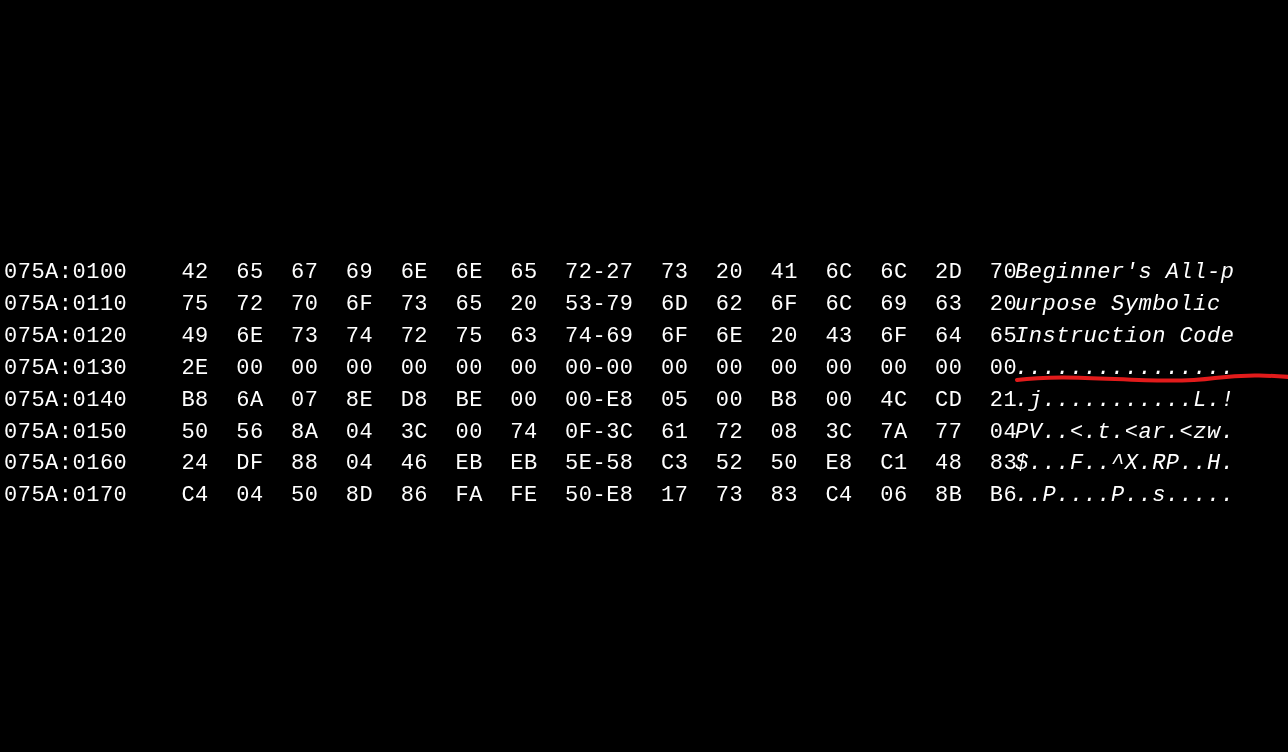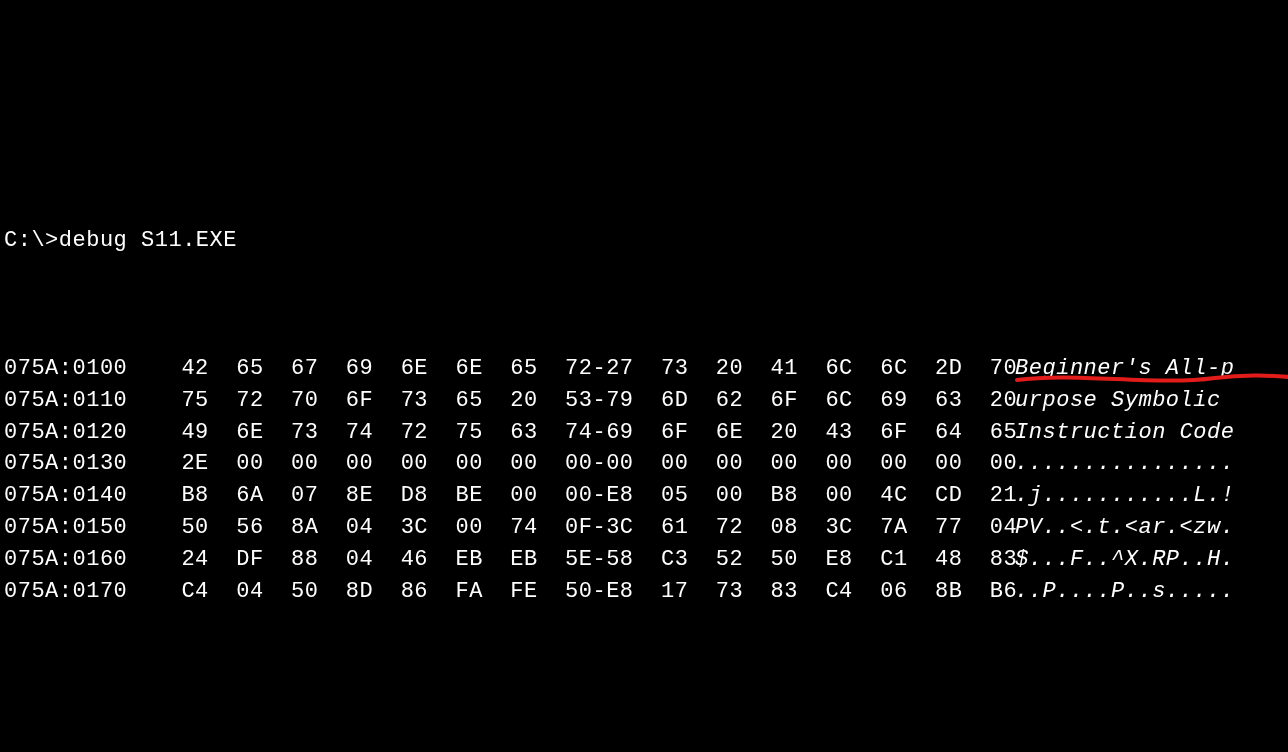--- a/index.html
+++ b/index.html
@@ -30,21 +30,20 @@
     pointer-events: none;
   }
   .underline1 svg, .underline2 svg { width: 100%; height: 100%; }
 </style>
 </head>
 <body>
 
 
 
 <div class="screen">
-  <div>C:\&gt;debug S11.EXE</div>
 
   <div id="dump1"><div class="row"><span class="addr">075A:0100</span><span class="hex">  42  65  67  69  6E  6E  65  72-27  73  20  41  6C  6C  2D  70</span><span class="asc">   Beginner's All-p</span></div><div class="row"><span class="addr">075A:0110</span><span class="hex">  75  72  70  6F  73  65  20  53-79  6D  62  6F  6C  69  63  20</span><span class="asc">   urpose Symbolic </span></div><div class="row"><span class="addr">075A:0120</span><span class="hex">  49  6E  73  74  72  75  63  74-69  6F  6E  20  43  6F  64  65</span><span class="asc">   Instruction Code</span></div><div class="row"><span class="addr">075A:0130</span><span class="hex">  2E  00  00  00  00  00  00  00-00  00  00  00  00  00  00  00</span><span class="asc">   ................</span></div><div class="row"><span class="addr">075A:0140</span><span class="hex">  B8  6A  07  8E  D8  BE  00  00-E8  05  00  B8  00  4C  CD  21</span><span class="asc">   .j...........L.!</span></div><div class="row"><span class="addr">075A:0150</span><span class="hex">  50  56  8A  04  3C  00  74  0F-3C  61  72  08  3C  7A  77  04</span><span class="asc">   PV..&lt;.t.&lt;ar.&lt;zw.</span></div><div class="row"><span class="addr">075A:0160</span><span class="hex">  24  DF  88  04  46  EB  EB  5E-58  C3  52  50  E8  C1  48  83</span><span class="asc">   $...F..^X.RP..H.</span></div><div class="row"><span class="addr">075A:0170</span><span class="hex">  C4  04  50  8D  86  FA  FE  50-E8  17  73  83  C4  06  8B  B6</span><span class="asc">   ..P....P..s.....</span></div></div>
 
   
   <div></div>
   
   
 
   
 

